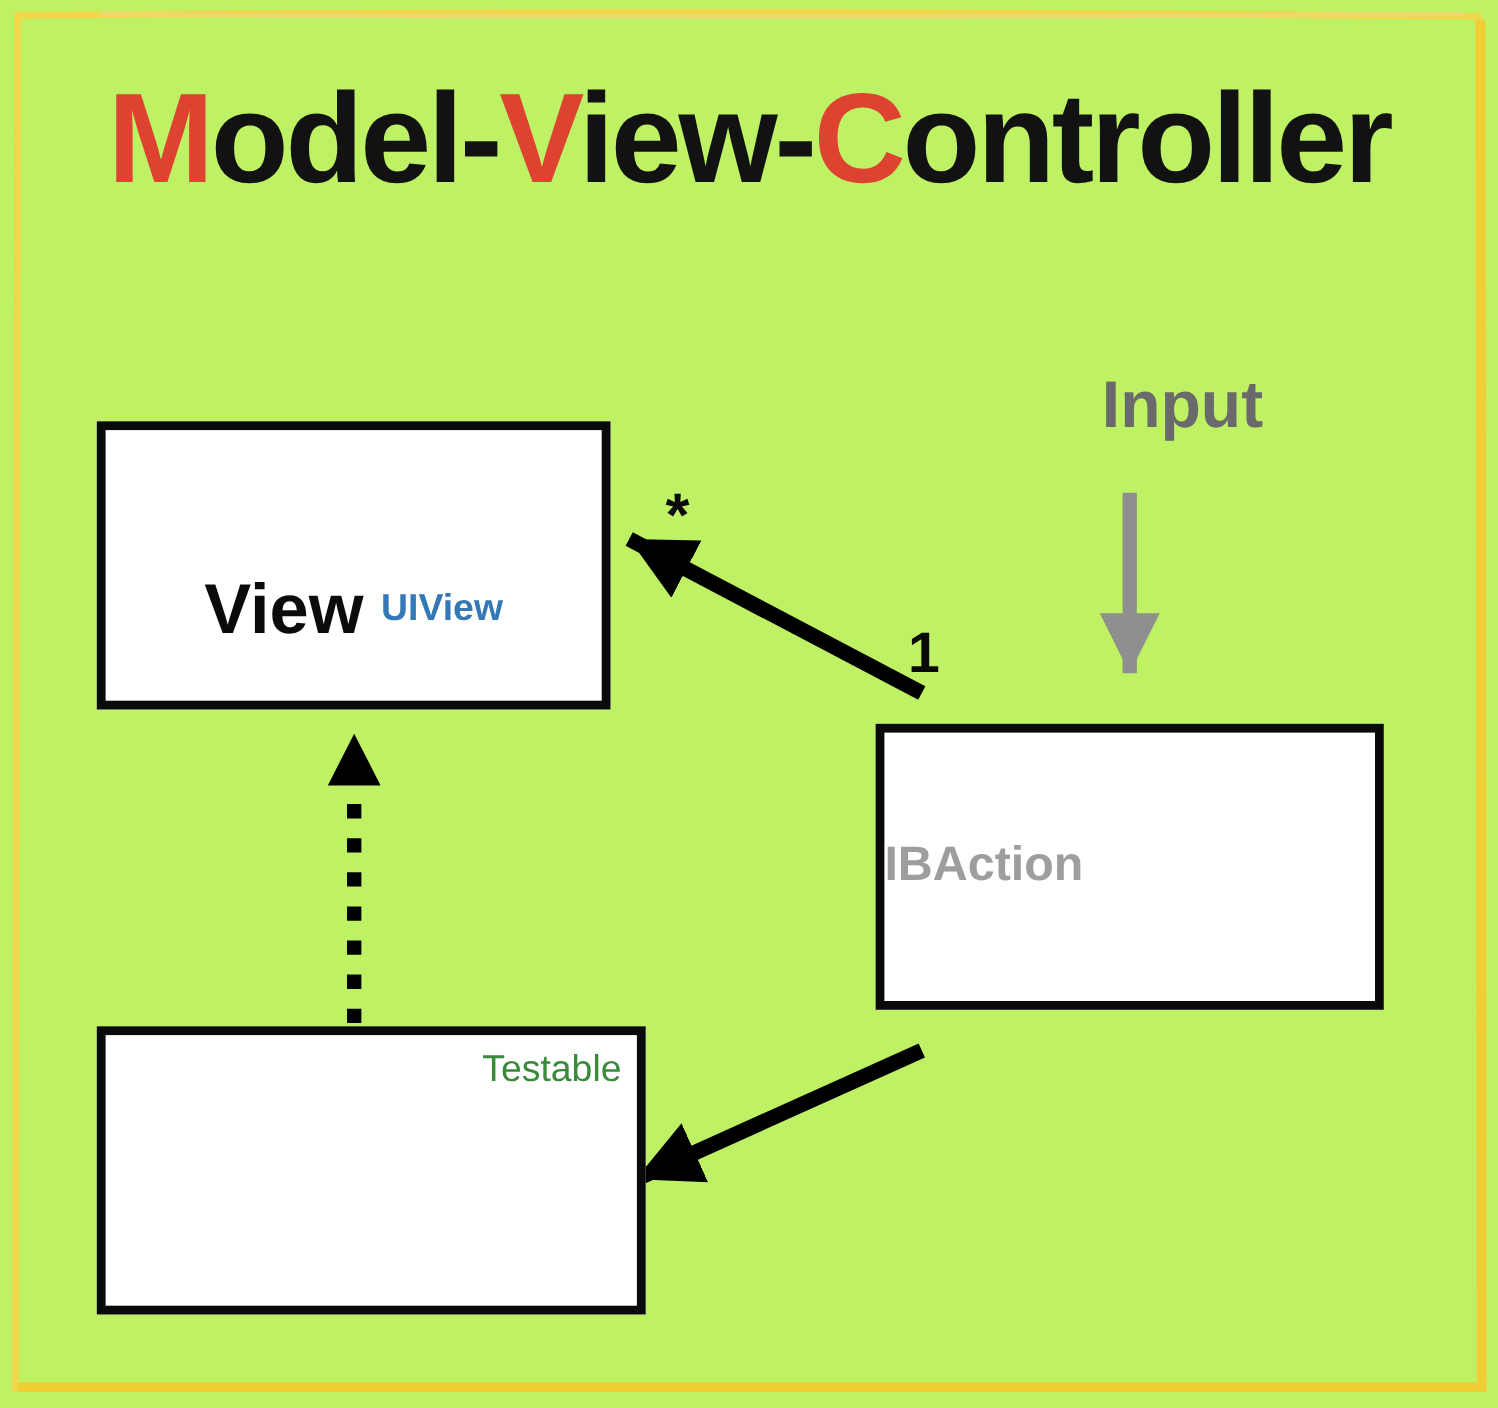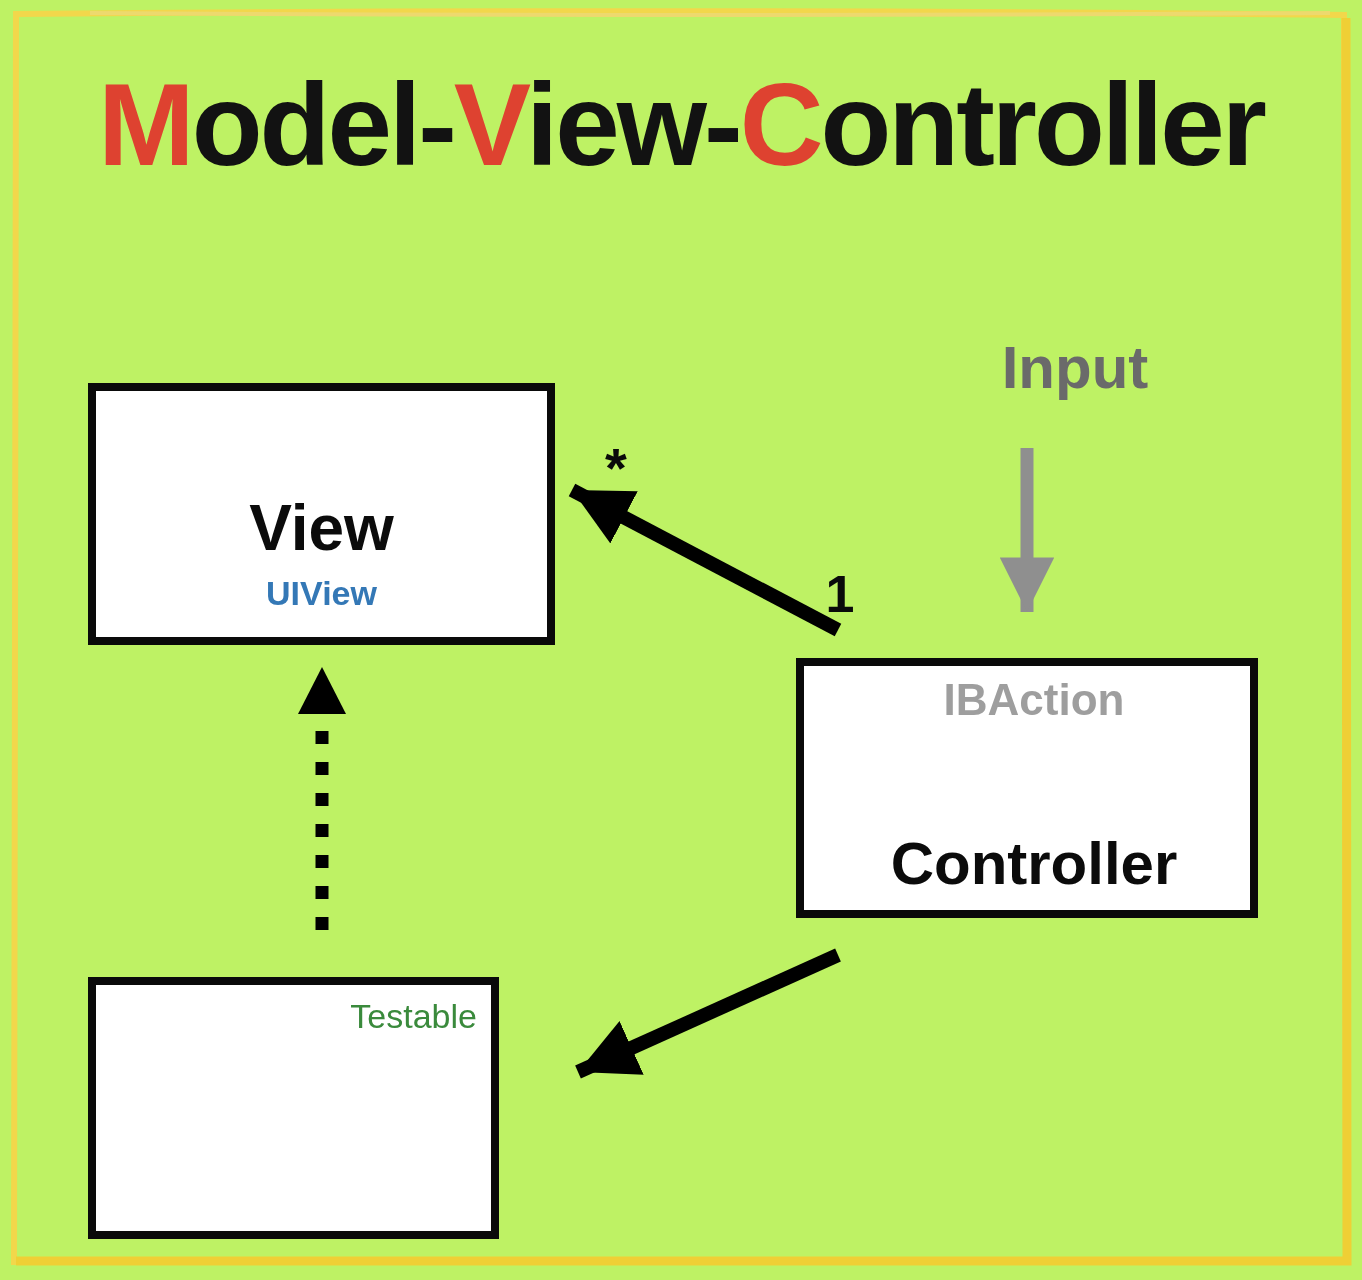--- a/index.html
+++ b/index.html
@@ -18,26 +18,26 @@
     font-size:116px;font-weight:bold;letter-spacing:-3px;
     color:#121212;white-space:nowrap;
   }
   .title .accent{color:#DE4230;}
 
   .node{
     position:absolute;
     border:8px solid #0a0a0a;
     background:#ffffff;
     box-sizing:border-box;
-    display:flex;flex-direction:column;align-items:center;
+    display:flex;flex-direction:row;align-items:center;
     z-index:2;
   }
   #view-box{left:88px;top:383px;width:467px;height:262px;justify-content:center;padding-top:78px;gap:16px;}
-  #controller-box{left:796px;top:658px;width:462px;height:260px;justify-content:space-between;padding:12px 0 16px 14px;}
-  #model-box{left:88px;top:933px;width:411px;height:262px;justify-content:center;margin-top:44px;}
+  #controller-box{left:796px;top:658px;width:462px;height:260px;justify-content:space-between;padding:12px 0 16px 0;}
+  #model-box{left:88px;top:933px;width:499px;height:262px;justify-content:center;}
 
   .node-label{font-size:64px;font-weight:bold;color:#0b0b0b;line-height:1;}
   .class-name{font-size:34px;font-weight:bold;color:#3478B6;line-height:1;}
   .gray-annotation{font-size:44px;font-weight:bold;color:#9E9E9E;line-height:1;}
   .green-annotation{
     position:absolute;top:14px;right:14px;
     font-size:34px;font-weight:500;color:#3A8A3C;line-height:1;
   }
   #controller-box .node-label{font-size:60px;}
 
@@ -94,20 +94,19 @@
   <div class="mult" id="mult-star">*</div>
   <div class="mult" id="mult-one">1</div>
 
   <div class="node" id="view-box">
     <div class="node-label">View</div>
     <div class="class-name">UIView</div>
   </div>
 
   <div class="node" id="controller-box">
     <div class="gray-annotation">IBAction</div>
-    <div class="node-label">Controller</div>
   </div>
 
   <div class="node" id="model-box">
     <div class="green-annotation">Testable</div>
   </div>
 
 </div>
 
 </body></html>

